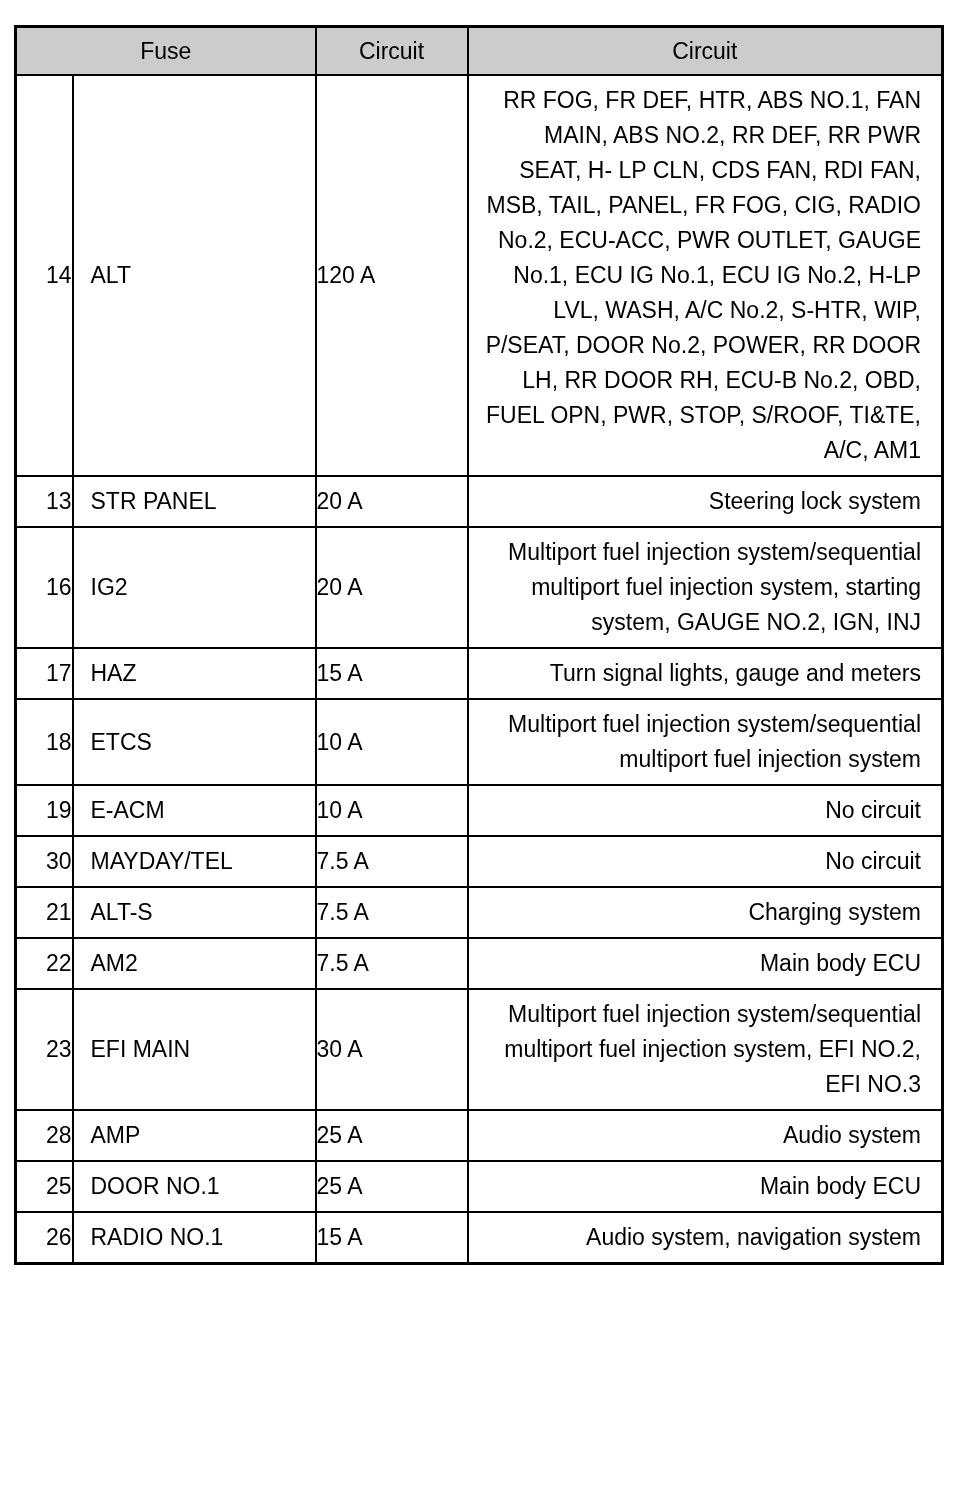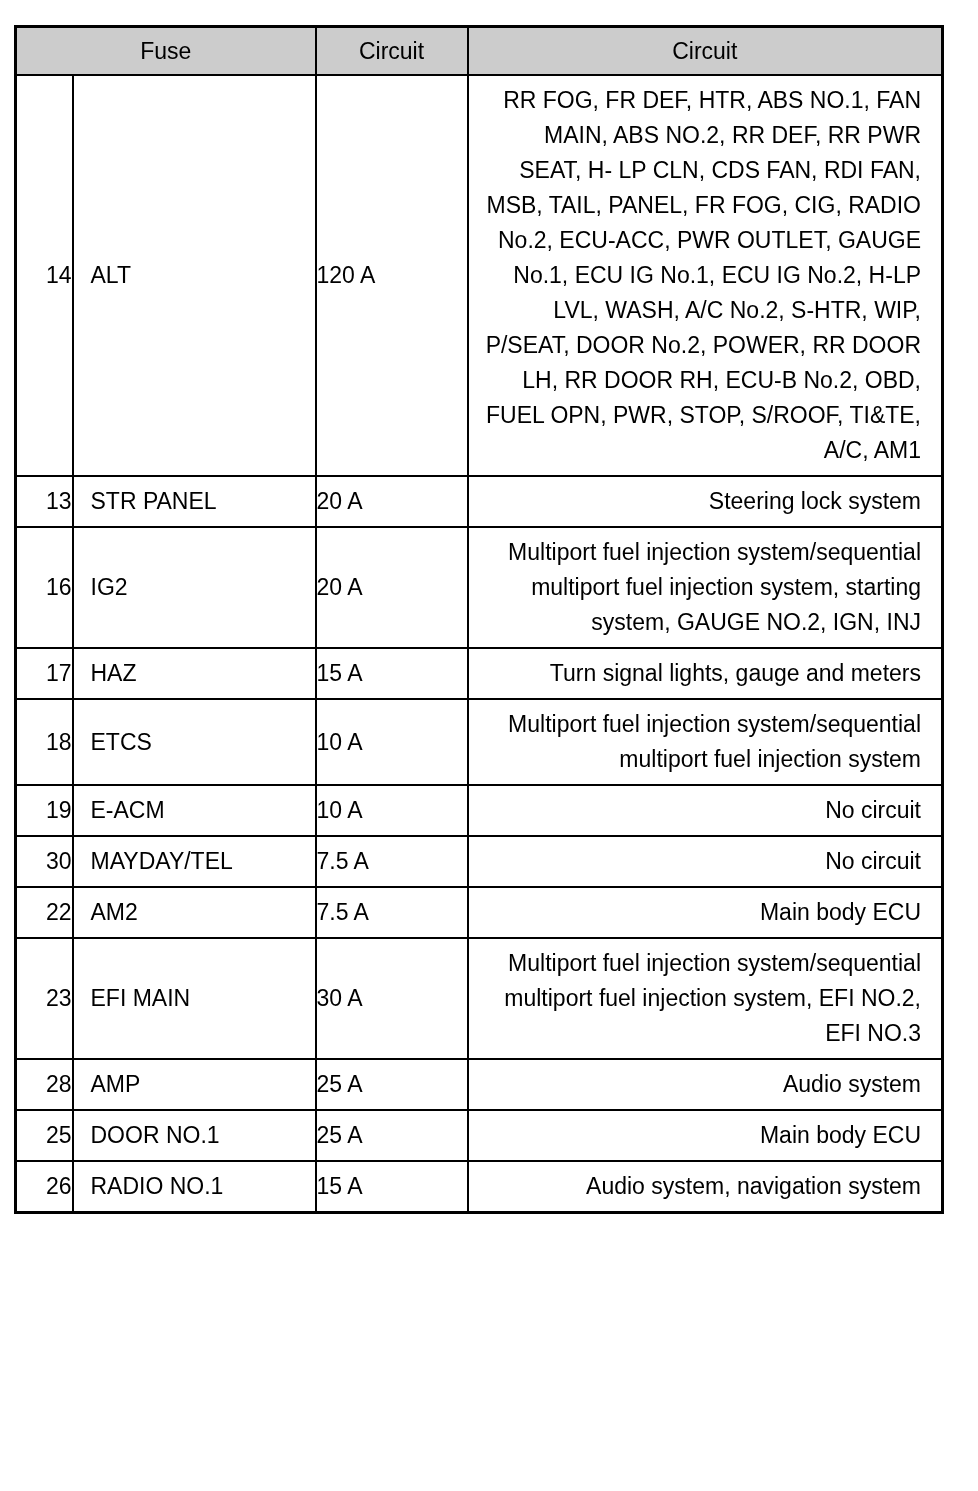--- a/index.html
+++ b/index.html
@@ -176,20 +176,34 @@
     </td>
     <td class="cell-amp">
       <span>7.5 A</span>
     </td>
     <td class="cell-circuit">
       <span>No circuit</span>
     </td>
   </tr>
       <tr>
     <td class="cell-no">
+      <span>21</span>
+    </td>
+    <td class="cell-fuse">
+      <span>ALT-S</span>
+    </td>
+    <td class="cell-amp">
+      <span>7.5 A</span>
+    </td>
+    <td class="cell-circuit">
+      <span>Charging system</span>
+    </td>
+  </tr>
+      <tr>
+    <td class="cell-no">
       <span>22</span>
     </td>
     <td class="cell-fuse">
       <span>AM2</span>
     </td>
     <td class="cell-amp">
       <span>7.5 A</span>
     </td>
     <td class="cell-circuit">
       <span>Main body ECU</span>

